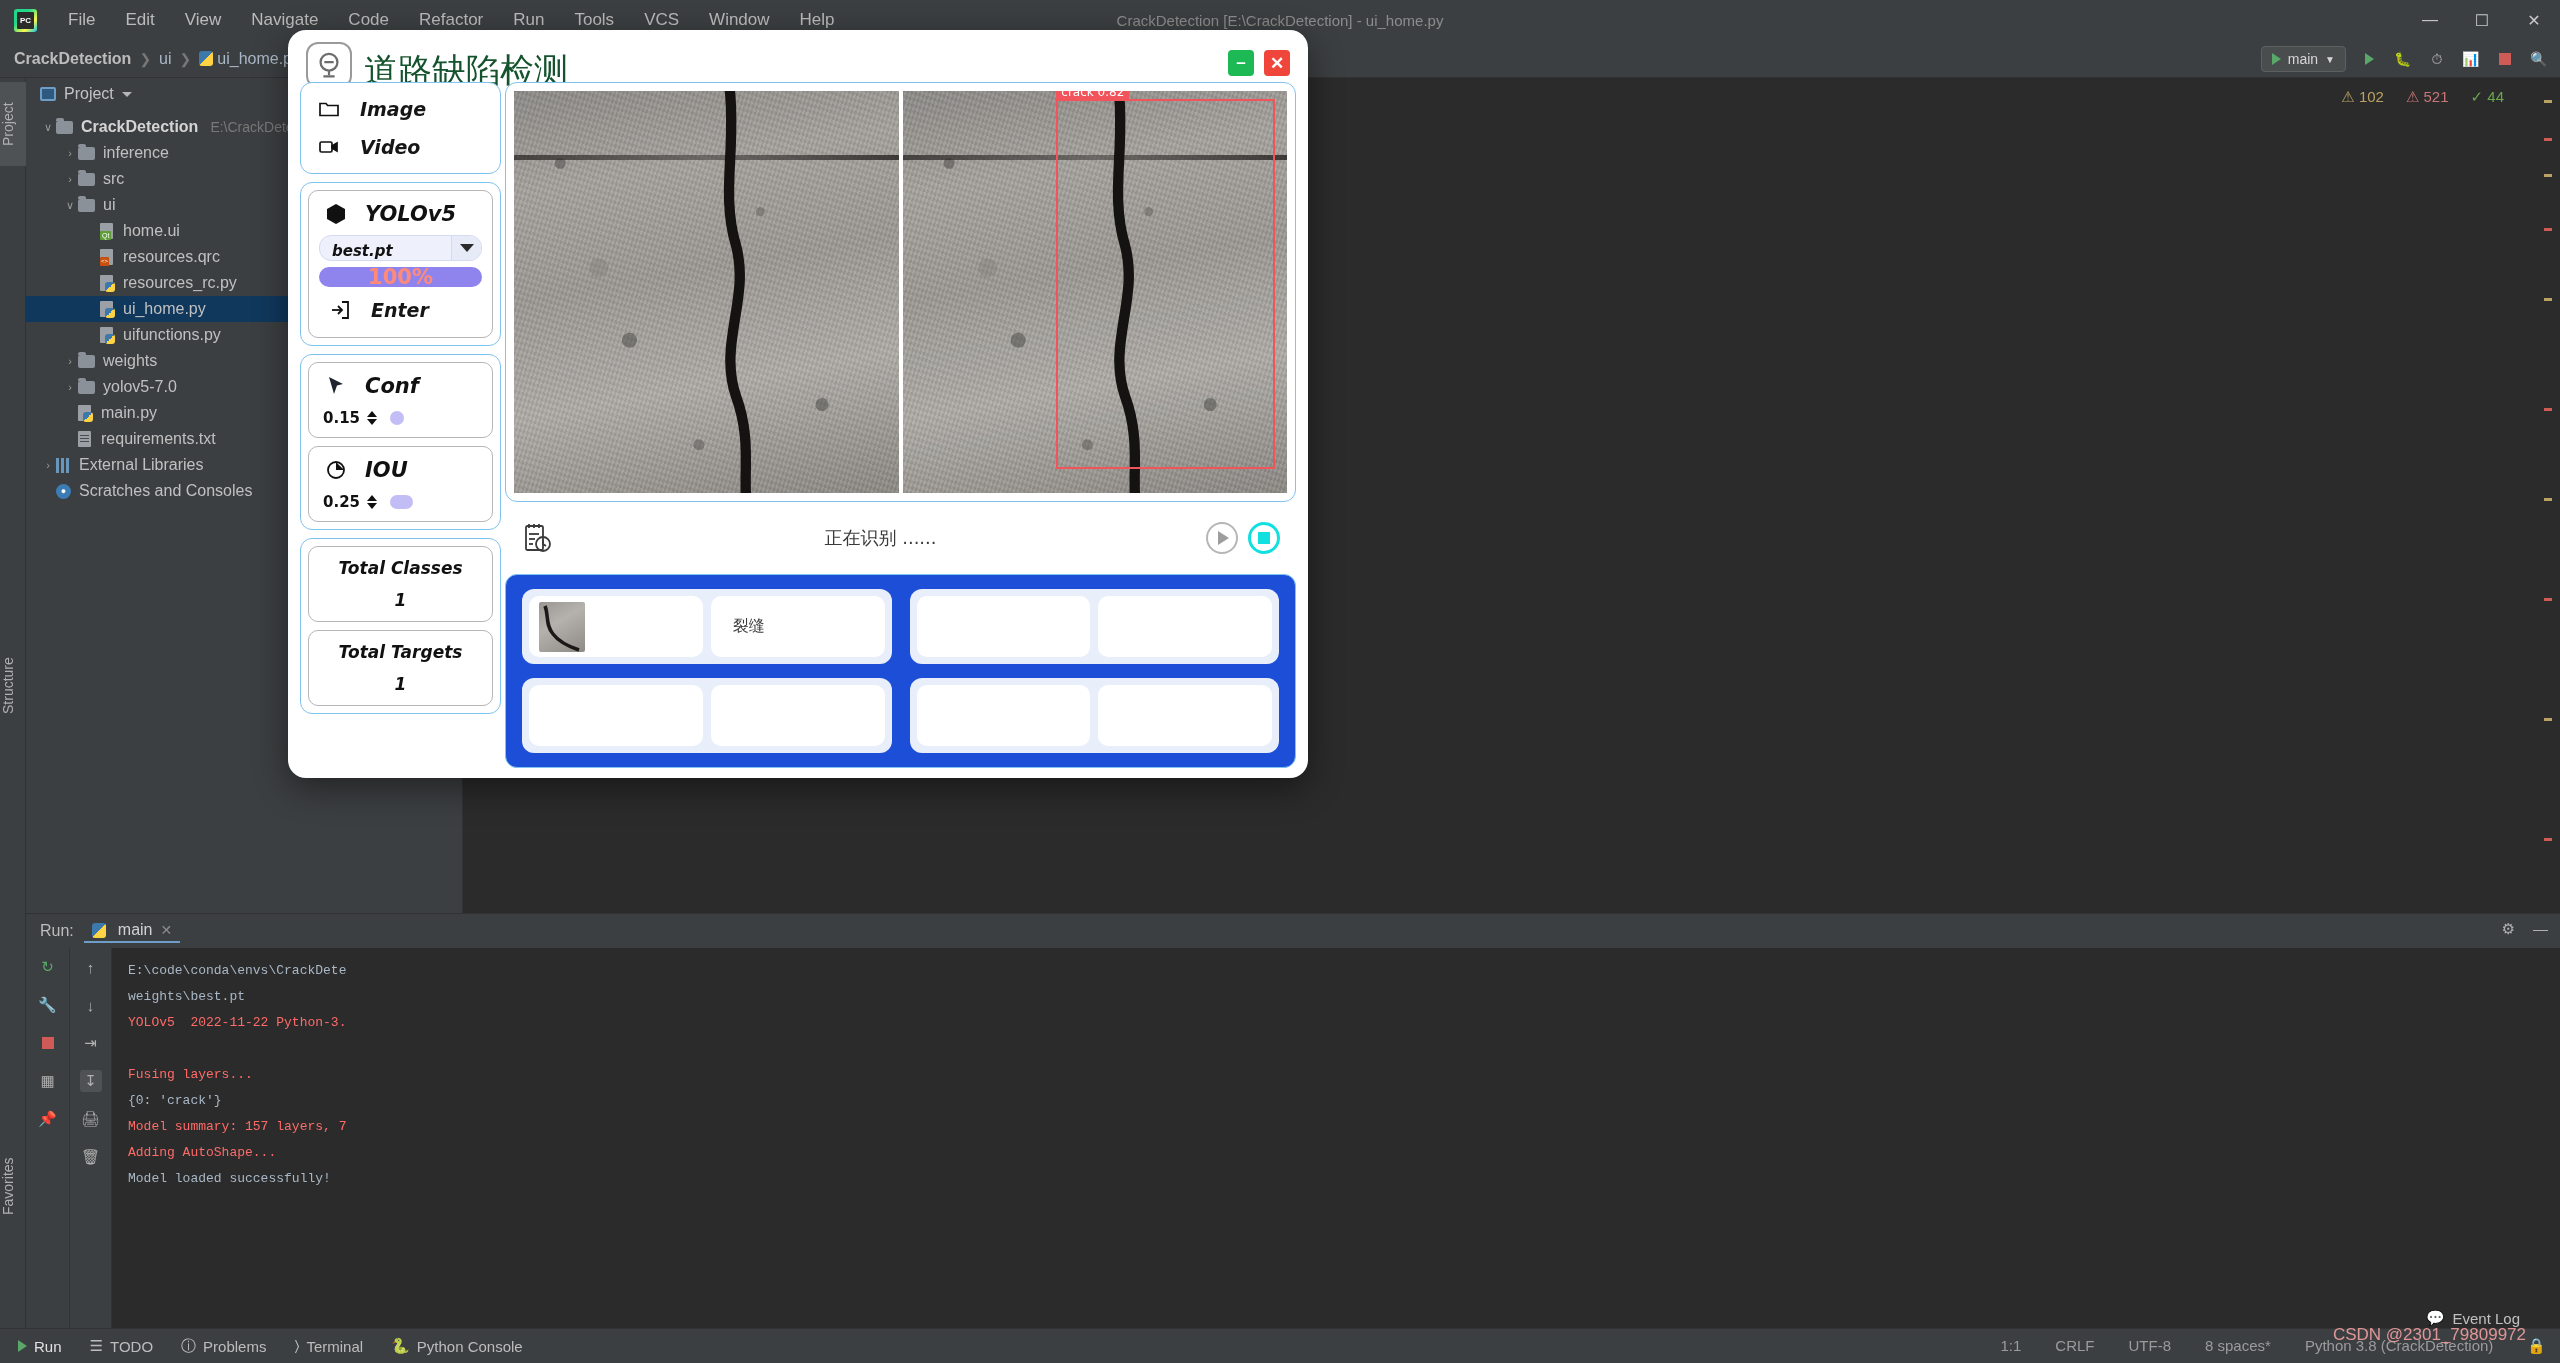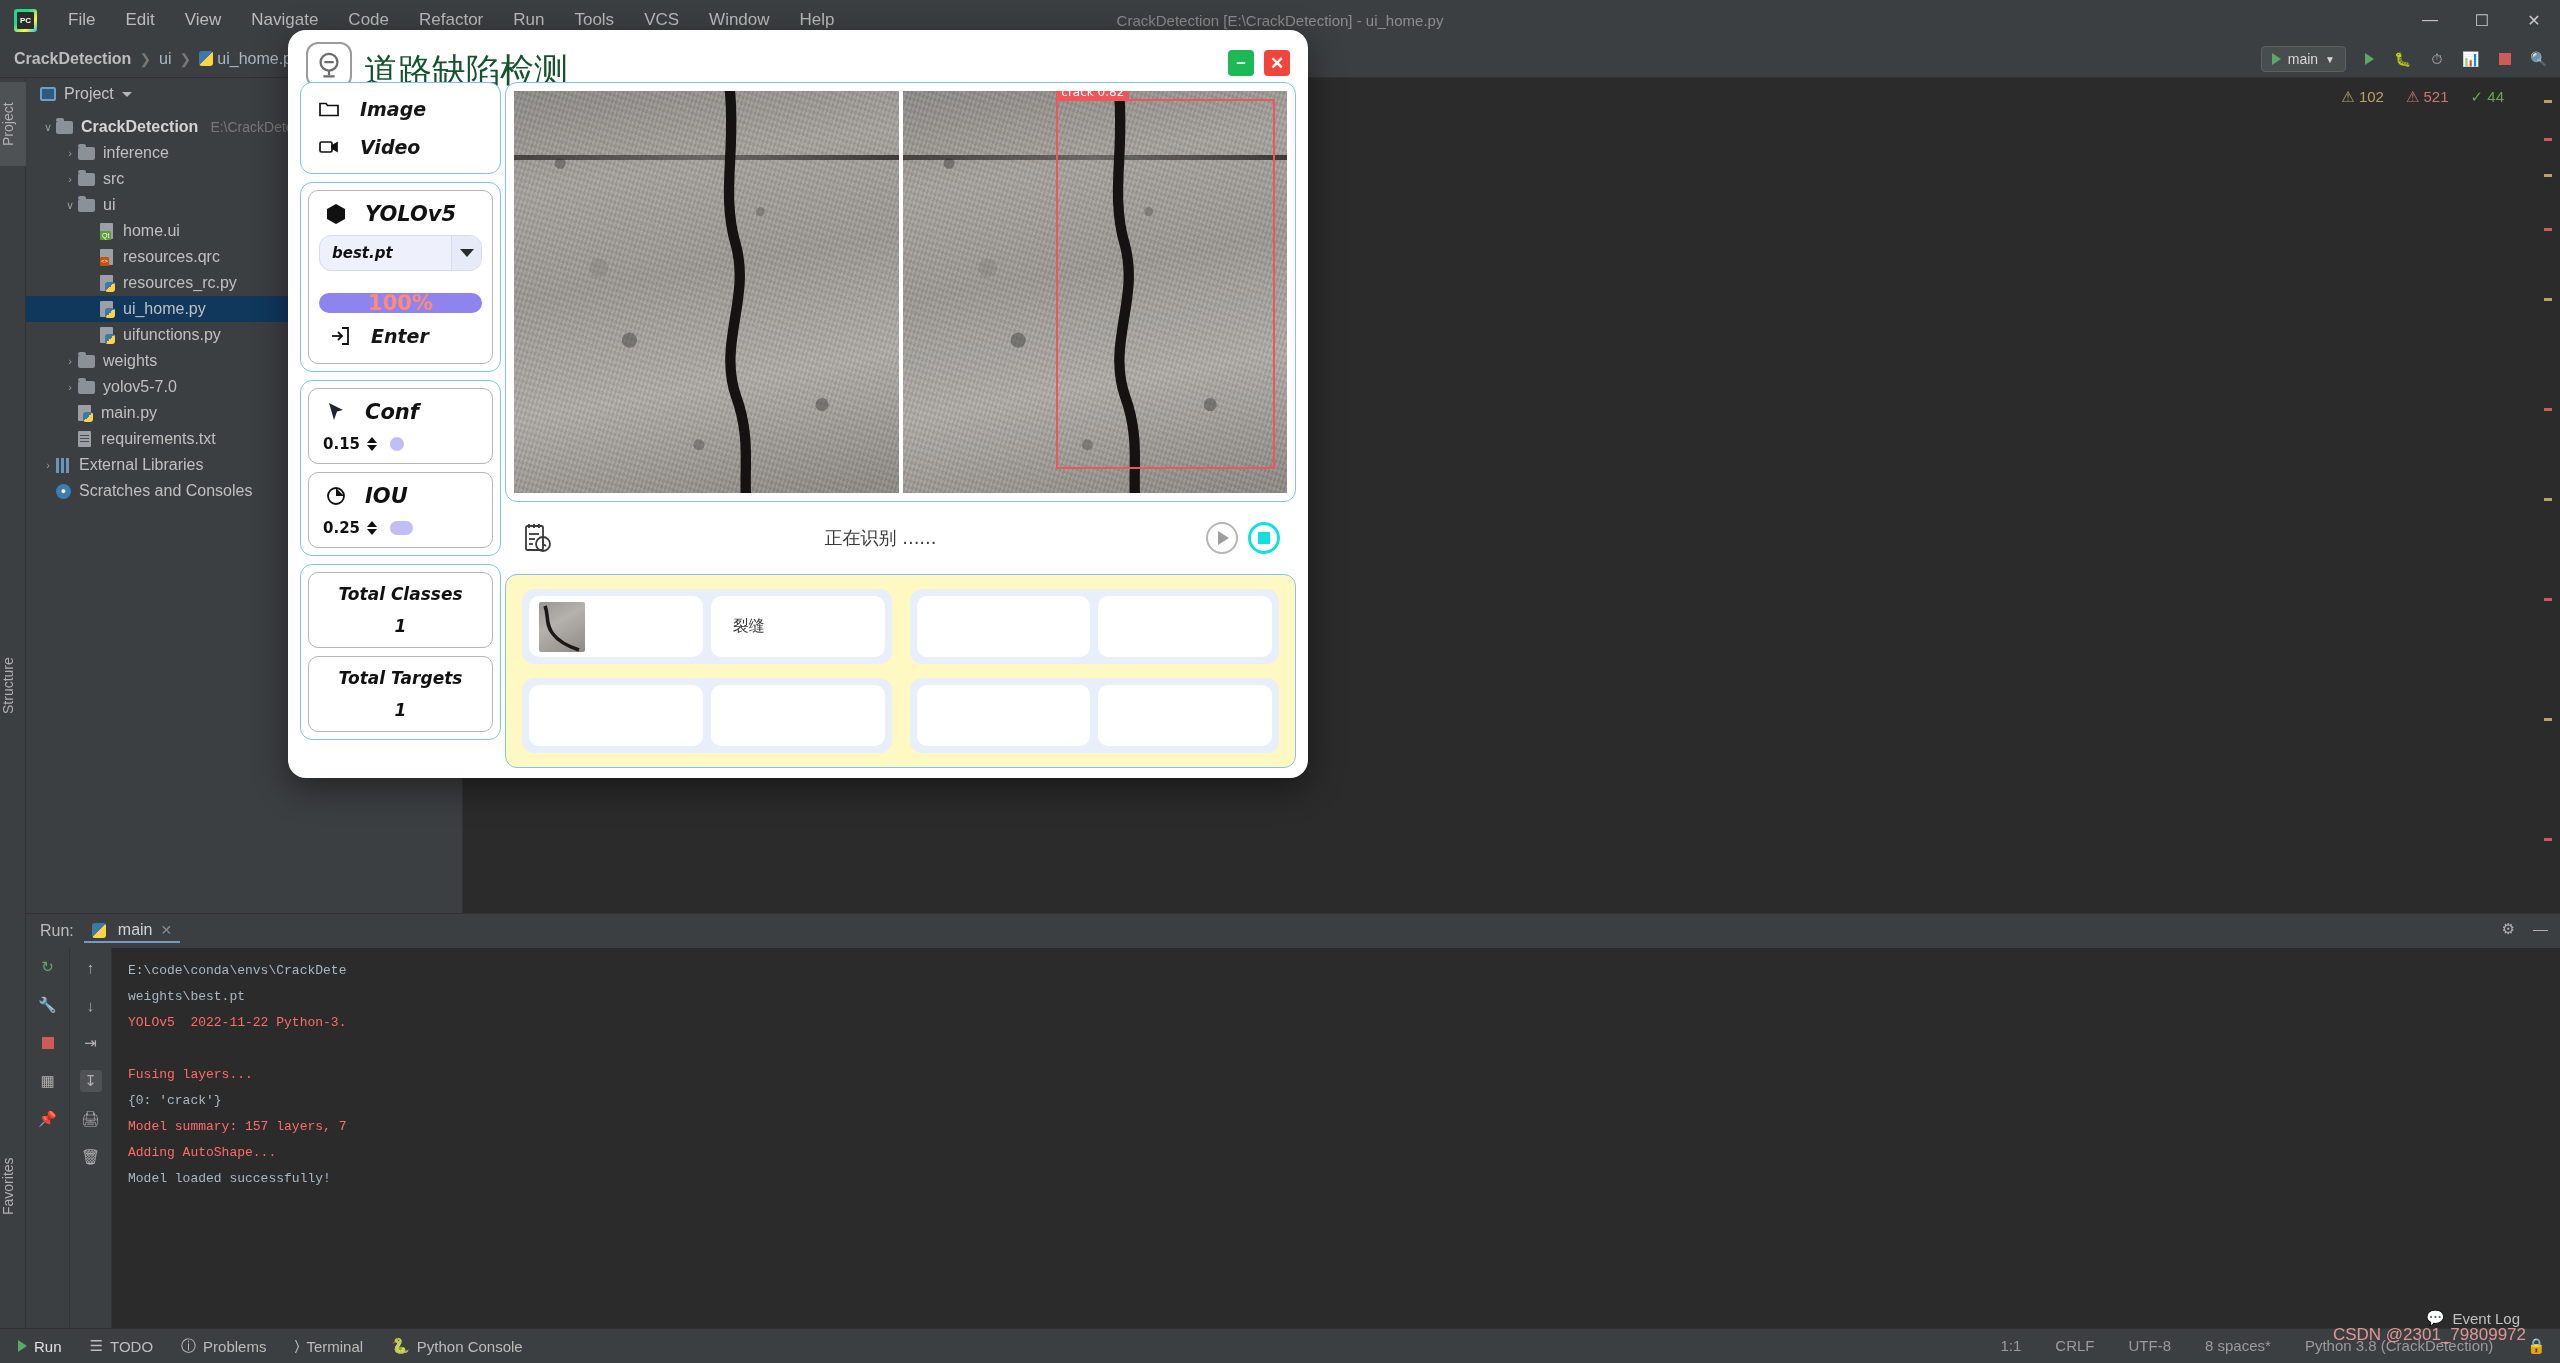--- a/index.html
+++ b/index.html
@@ -194,22 +194,22 @@
   }
   .row-btn { display: flex; align-items: center; gap: 18px; padding: 6px 8px; }
   .row-btn .lbl { font-size: 19px; font-weight: bold; font-style: italic;
                   font-family: "DejaVu Sans", sans-serif; color: #161616; }
   .ic { width: 26px; height: 26px; flex: none; display:flex;align-items:center;justify-content:center; }
   .ic svg { width: 24px; height: 24px; }
   .grp-head { display: flex; align-items: center; gap: 16px; justify-content: flex-start; padding: 2px 2px 6px 4px; }
   .grp-head .t { font-size: 21px; font-weight: bold; font-style: italic; color: #111;
                  font-family: "DejaVu Sans", sans-serif; }
   .combo {
-    display: flex; align-items: center; background: #eef1fb; border: 1px solid #d5daf0;
-    border-radius: 12px; height: 36px; margin: 2px 0 22px 0; overflow: hidden;
+    display: flex; align-items: flex-end; background: #eef1fb; border: 1px solid #d5daf0;
+    border-radius: 12px; height: 26px; margin: 2px 0 6px 0; overflow: hidden;
   }
   .combo .val { flex: 1; padding-left: 12px; font-size: 15px; font-style: italic; font-weight: bold;
                 color: #111; font-family: "DejaVu Sans", sans-serif; }
   .combo .arw { width: 30px; height: 100%; background:#e7eaf7; border-left:1px solid #d5daf0;
                 display:flex;align-items:center;justify-content:center; }
   .combo .arw i { width:0;height:0;border-top:8px solid #2b2b2b;border-left:7px solid transparent;border-right:7px solid transparent; display:block;}
   .progress {
     height: 20px; border-radius: 10px; background: #8f84ee; position: relative; margin-bottom: 4px;
     display:flex;align-items:center;justify-content:center;
   }
@@ -265,21 +265,21 @@
   .status-ic { width: 34px; height: 34px; flex: none; }
   .status-txt { flex: 1; text-align: center; font-size: 18px; color: #3a3a3a;
                 font-family: "DejaVu Sans", sans-serif; }
   .ctrl-btns { display: flex; gap: 10px; align-items: center; }
   .cbtn { width: 32px; height: 32px; border-radius: 50%; display:flex;align-items:center;justify-content:center; }
   .cbtn.play { border: 2px solid #b6b6b6; }
   .cbtn.play i { width:0;height:0;border-left:11px solid #9d9d9d;border-top:7px solid transparent;border-bottom:7px solid transparent;margin-left:3px;display:block;}
   .cbtn.stop { border: 3px solid #12e0e0; }
   .cbtn.stop i { width: 12px; height: 12px; background: #12e0e0; display:block;}
   .results-box {
-    flex: 1; border: 1px solid #7fc3ef; border-radius: 12px; background: #fef9c3; padding: 14px 16px;
+    flex: 1; border: 1px solid #7fc3ef; border-radius: 12px; background: #1d4ed8; padding: 14px 16px;
     display: grid; grid-template-columns: 1fr 1fr; grid-template-rows: 1fr 1fr; gap: 14px 18px;
   }
   .res-pair { background: #e9eefb; border-radius: 12px; padding: 7px; display: flex; gap: 8px; }
   .res-cell {
     flex: 1; background: #fff; border-radius: 10px; display: flex; align-items: center;
     padding-left: 10px; min-height: 50px;
   }
   .res-thumb { width: 46px; height: 50px; border-radius: 2px; position: relative; overflow:hidden;}
   .res-txt { font-size: 16px; color: #3a3a3a; font-family: "DejaVu Sans", sans-serif; padding-left: 12px; }
 </style>

